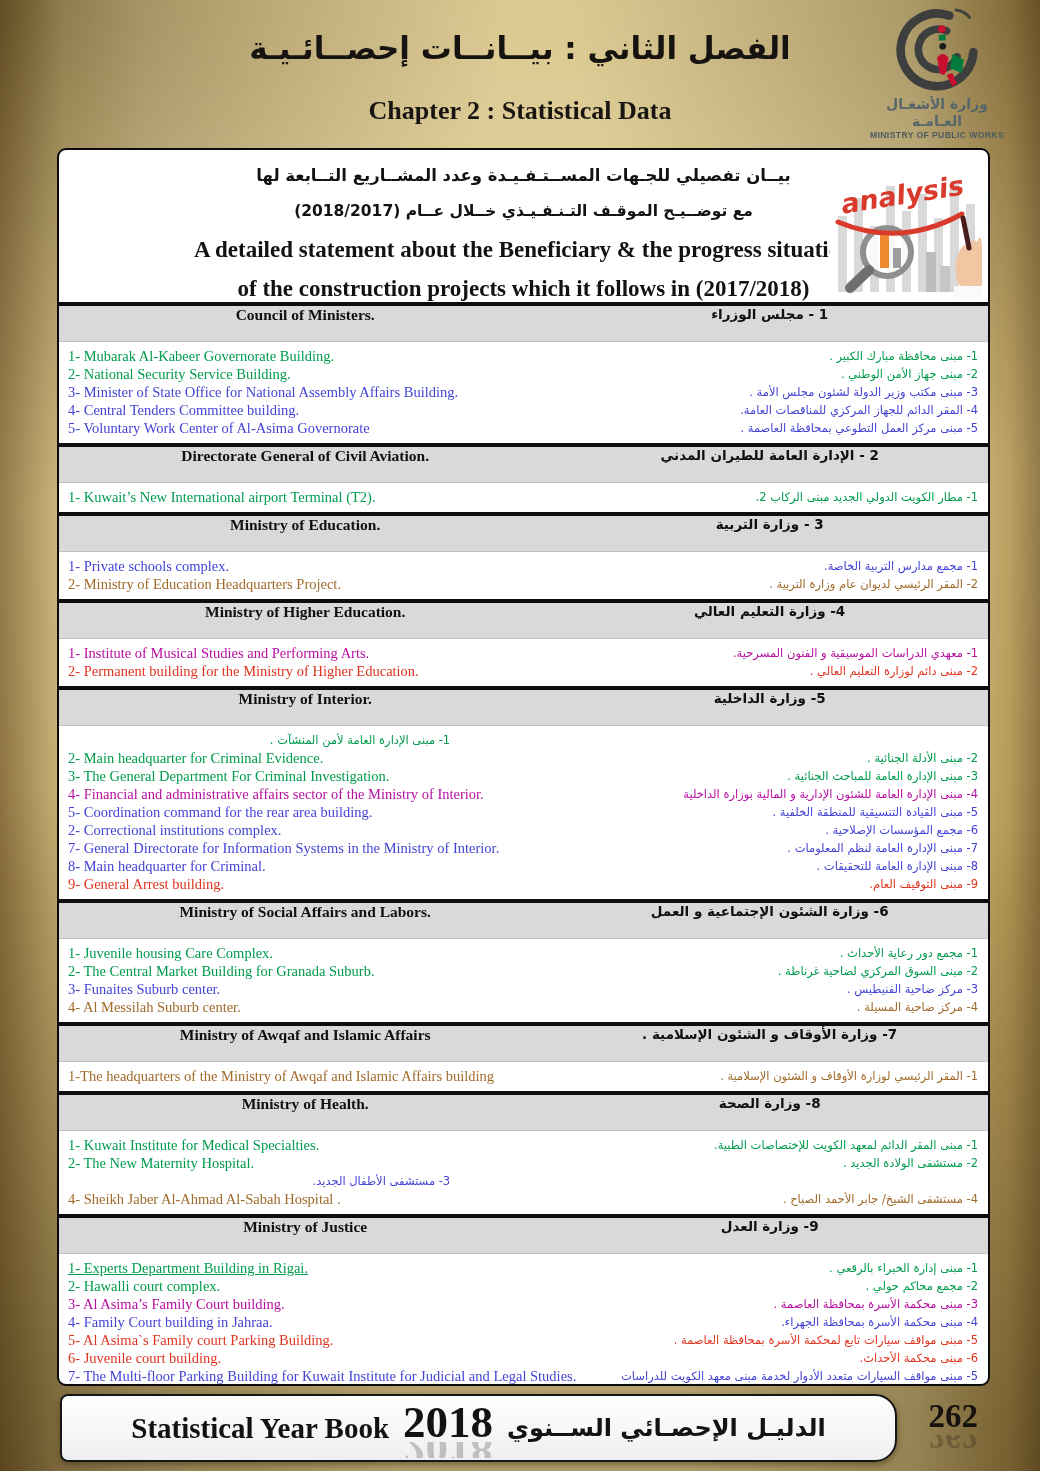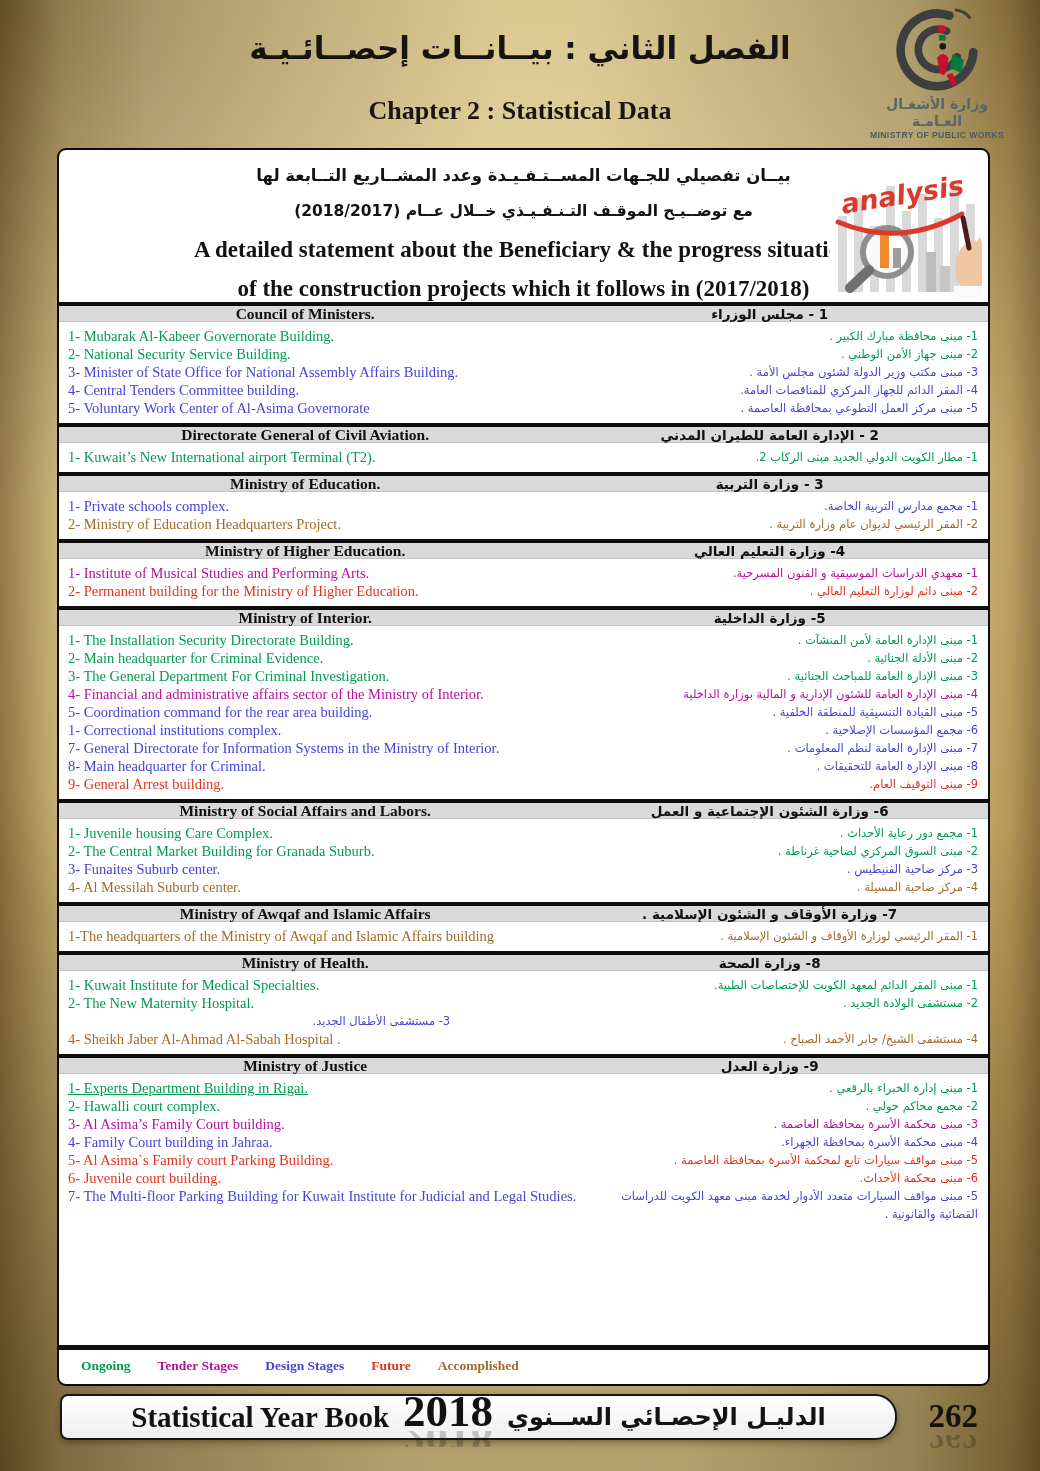--- a/index.html
+++ b/index.html
@@ -44,41 +44,41 @@
   }
   .title-block { position:relative; height:152px; flex:0 0 auto; padding-top:16px; }
   .tb-line { text-align:center; font-weight:bold; color:#141210; }
   .tb-ar1 { direction:rtl; font-family:"DejaVu Sans", sans-serif; font-size:16.5px; margin-bottom:17px;}
   .tb-ar2 { direction:rtl; font-family:"DejaVu Sans", sans-serif; font-size:15.5px; margin-bottom:17px;}
   .tb-en  { font-size:23px; margin-bottom:13px; }
   .analysis-img { position:absolute; right:6px; top:6px; width:152px; height:142px; }
 
   .black-bar { height:4px; background:#0d0d0d; flex:0 0 auto; }
   .sec-header {
-    display:flex; background:#d9d9d9; height:16px; align-items:center; flex:0 0 auto;
+    display:flex; background:#d9d9d9; height:36px; align-items:flex-start; flex:0 0 auto;
     border-bottom:1px solid #c2c2c2;
   }
   .sec-title-en { width:53%; text-align:center; font-weight:bold; font-size:15.5px; color:#101010; }
   .sec-title-ar { width:47%; text-align:center; direction:rtl; font-family:"DejaVu Sans", sans-serif;
                   font-weight:bold; font-size:13.5px; color:#101010; }
   .sec-items { padding:5px 10px 6px 9px; }
   .item-row { display:flex; justify-content:space-between; align-items:flex-start;gap:8px; }
   .item-en { width:57%; font-size:14.5px; line-height:18px; }
   .item-ar { width:42%; direction:rtl; text-align:right; font-family:"DejaVu Sans", sans-serif;
              font-size:11.5px; line-height:18px; }
 
   .legend-wrap { margin-top:auto; flex:0 0 auto; }
   .legend-bar { height:5px; background:#0e0e0e; }
   .legend-row { display:flex; justify-content:space-between; align-items:center; padding:8px 16px 10px 22px; }
   .legend-left { display:flex; gap:27px; }
   .legend-item { font-weight:bold; font-size:13.5px; }
 
   
   .footer-bar {
-    position:absolute; left:60px; top:1394px; width:837px; height:46px;
+    position:absolute; left:60px; top:1394px; width:837px; height:68px;
     background:linear-gradient(#ffffff, #efefef); border:2px solid #161616;
     border-radius:8px 22px 22px 8px;
     display:flex; align-items:center; justify-content:center; gap:14px;
     box-shadow:0 3px 6px rgba(50,35,5,.45);
   }
   .fb-en { font-weight:bold; font-size:29px; color:#121212; }
   .fb-year { font-weight:bold; font-size:45px; color:#121212; line-height:40px; position:relative; top:2px;}
   .fb-year .refl { display:block; transform:scaleY(-1); opacity:.22; font-size:45px; line-height:18px; height:16px; overflow:hidden;}
   .fb-ar { direction:rtl; font-family:"DejaVu Sans", sans-serif; font-weight:bold; font-size:24px; color:#131313; }
   .page-num { position:absolute; right:62px; top:1398px; font-weight:bold; font-size:33px; color:#16130e; text-align:center;}
@@ -223,41 +223,40 @@
         </div>
       </div>
       <div class="section">
         <div class="black-bar"></div>
         <div class="sec-header">
           <div class="sec-title-en">Ministry of Interior.</div>
           <div class="sec-title-ar">5- وزارة الداخلية</div>
         </div>
         <div class="sec-items">
           <div class="item-row">
-            <div class="item-en" style="color: rgb(0, 155, 76);">1- The Installation Security Directorate Building.</div>
             <div class="item-ar" style="color: rgb(0, 155, 76);">1- مبنى الإدارة العامة لأمن المنشآت .</div>
           </div>
           <div class="item-row">
             <div class="item-en" style="color: rgb(0, 155, 76);">2- Main headquarter for Criminal Evidence.</div>
             <div class="item-ar" style="color: rgb(0, 155, 76);">2- مبنى الأدلة الجنائية .</div>
           </div>
           <div class="item-row">
             <div class="item-en" style="color: rgb(0, 155, 76);">3- The General Department For Criminal Investigation.</div>
             <div class="item-ar" style="color: rgb(0, 155, 76);">3- مبنى الإدارة العامة للمباحث الجنائية .</div>
           </div>
           <div class="item-row">
             <div class="item-en" style="color: rgb(183, 15, 160);">4- Financial and administrative affairs sector of the Ministry of Interior.</div>
             <div class="item-ar" style="color: rgb(183, 15, 160);">4- مبنى الإدارة العامة للشئون الإدارية و المالية بوزارة الداخلية</div>
           </div>
           <div class="item-row">
             <div class="item-en" style="color: rgb(67, 67, 214);">5- Coordination command for the rear area building.</div>
             <div class="item-ar" style="color: rgb(67, 67, 214);">5- مبنى القيادة التنسيقية للمنطقة الخلفية .</div>
           </div>
           <div class="item-row">
-            <div class="item-en" style="color: rgb(67, 67, 214);">1- Correctional institutions complex.</div>
+            <div class="item-en" style="color: rgb(67, 67, 214);">2- Correctional institutions complex.</div>
             <div class="item-ar" style="color: rgb(67, 67, 214);">6- مجمع المؤسسات الإصلاحية .</div>
           </div>
           <div class="item-row">
             <div class="item-en" style="color: rgb(67, 67, 214);">7- General Directorate for Information Systems in the Ministry of Interior.</div>
             <div class="item-ar" style="color: rgb(67, 67, 214);">7- مبنى الإدارة العامة لنظم المعلومات .</div>
           </div>
           <div class="item-row">
             <div class="item-en" style="color: rgb(67, 67, 214);">8- Main headquarter for Criminal.</div>
             <div class="item-ar" style="color: rgb(67, 67, 214);">8- مبنى الإدارة العامة للتحقيقات .</div>
           </div>

